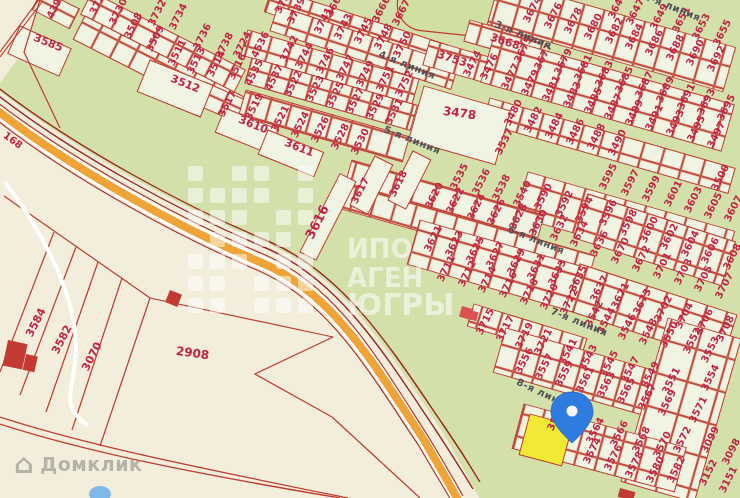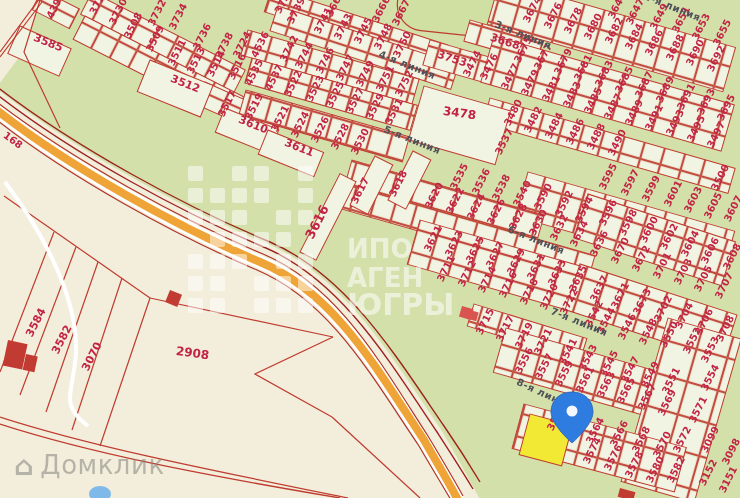--- a/index.html
+++ b/index.html
@@ -5,21 +5,21 @@
   html,body{margin:0;padding:0;background:#888;}
   .map{position:relative;width:740px;height:498px;overflow:hidden;background:#f3eedb;font-family:"DejaVu Sans",sans-serif;}
   svg{position:absolute;left:0;top:0;}
   .plot-label{fill:#c22445;font-family:"DejaVu Sans",sans-serif;font-size:10px;font-weight:600;text-anchor:middle;}
   .street-label{fill:#4f5058;font-family:"DejaVu Sans",sans-serif;font-size:10px;font-weight:600;text-anchor:middle;letter-spacing:.5px;}
   .road-label{fill:#c22445;font-family:"DejaVu Sans",sans-serif;font-size:10px;font-weight:700;text-anchor:middle;}
   .wm-text{fill:rgba(255,255,255,.55);font-family:"DejaVu Sans",sans-serif;font-weight:800;text-anchor:start;}
   #wm-dots rect{fill:rgba(255,255,255,.5);}
   .domclick{position:absolute;left:14px;top:450px;display:flex;align-items:center;gap:7px;opacity:.55;color:#84847e;pointer-events:none;}
   .domclick .house{font-size:27px;line-height:1;font-weight:700;}
-  .domclick .txt{font-size:26px;font-weight:400;letter-spacing:.5px;text-align:right;}
+  .domclick .txt{font-size:19px;font-weight:700;letter-spacing:.5px;text-align:right;}
 </style>
 </head>
 <body>
 
 <div class="map">
 <svg width="740" height="498" viewBox="0 0 740 498">
   <defs>
     <pattern id="plots" width="21" height="23" patternUnits="userSpaceOnUse">
       <rect x="0.6" y="0.6" width="19.8" height="21.8" fill="#f1f4e2" stroke="#bf3b2f" stroke-width="1"></rect>
     </pattern>

